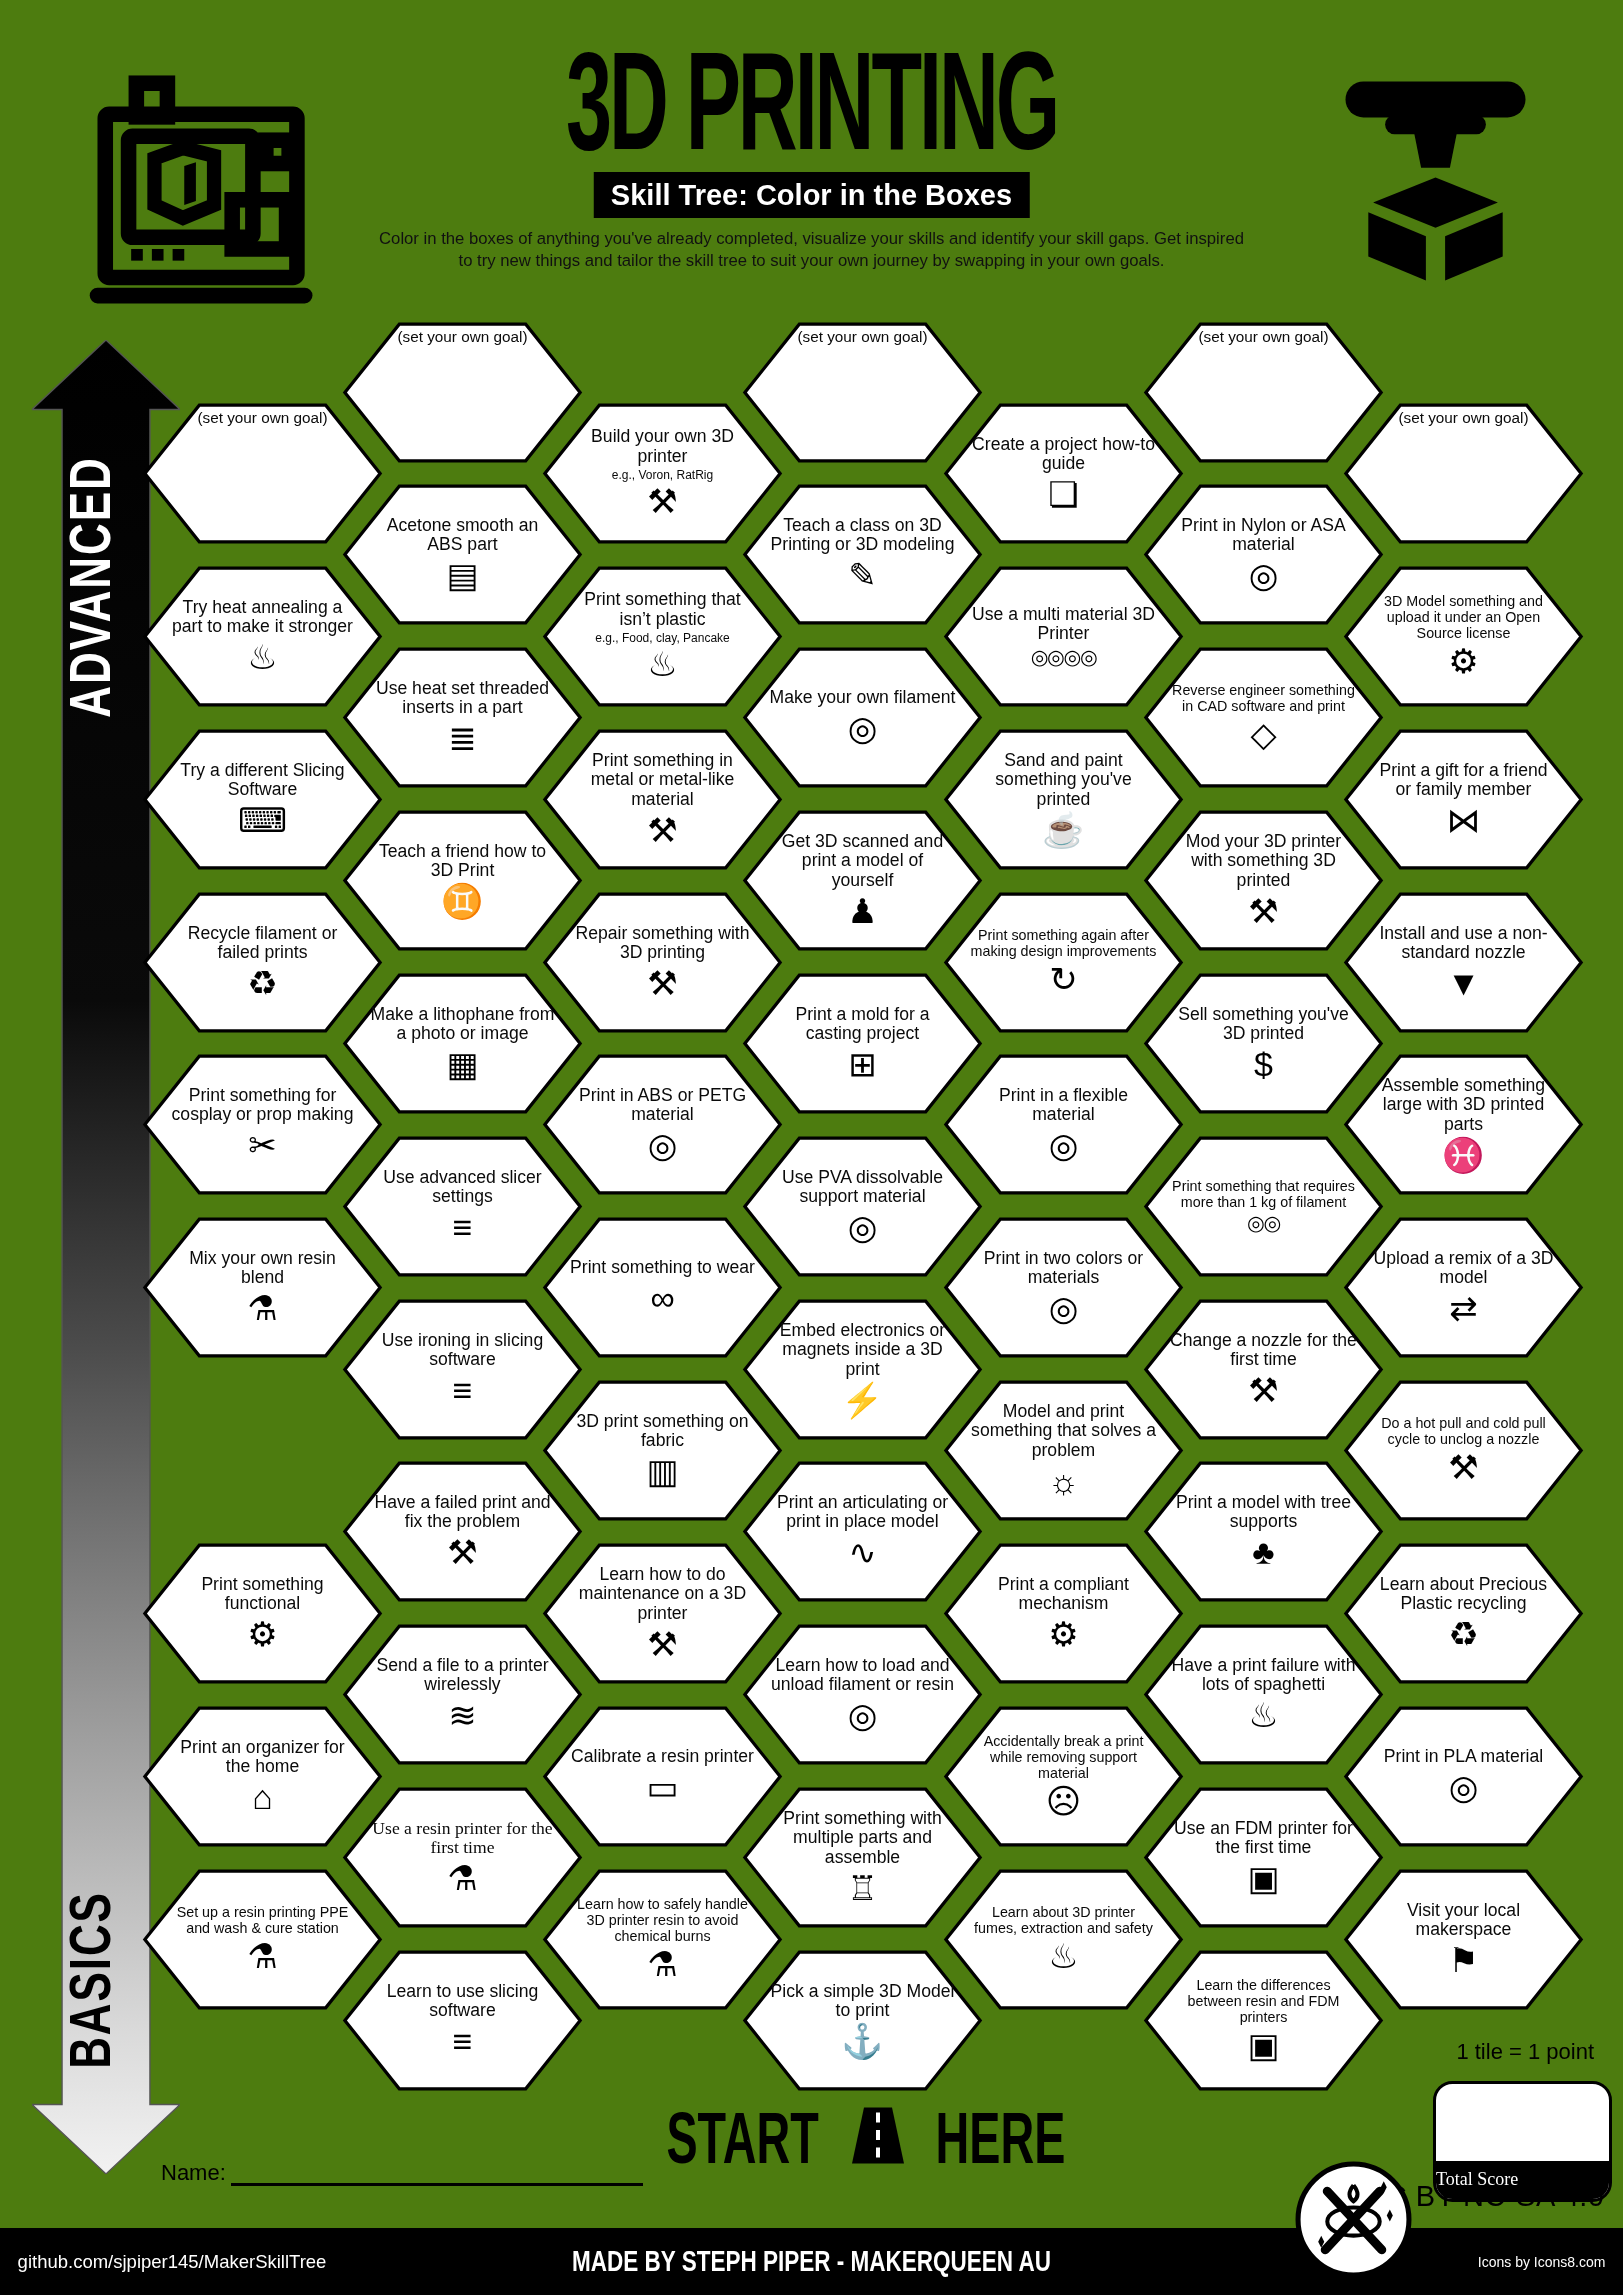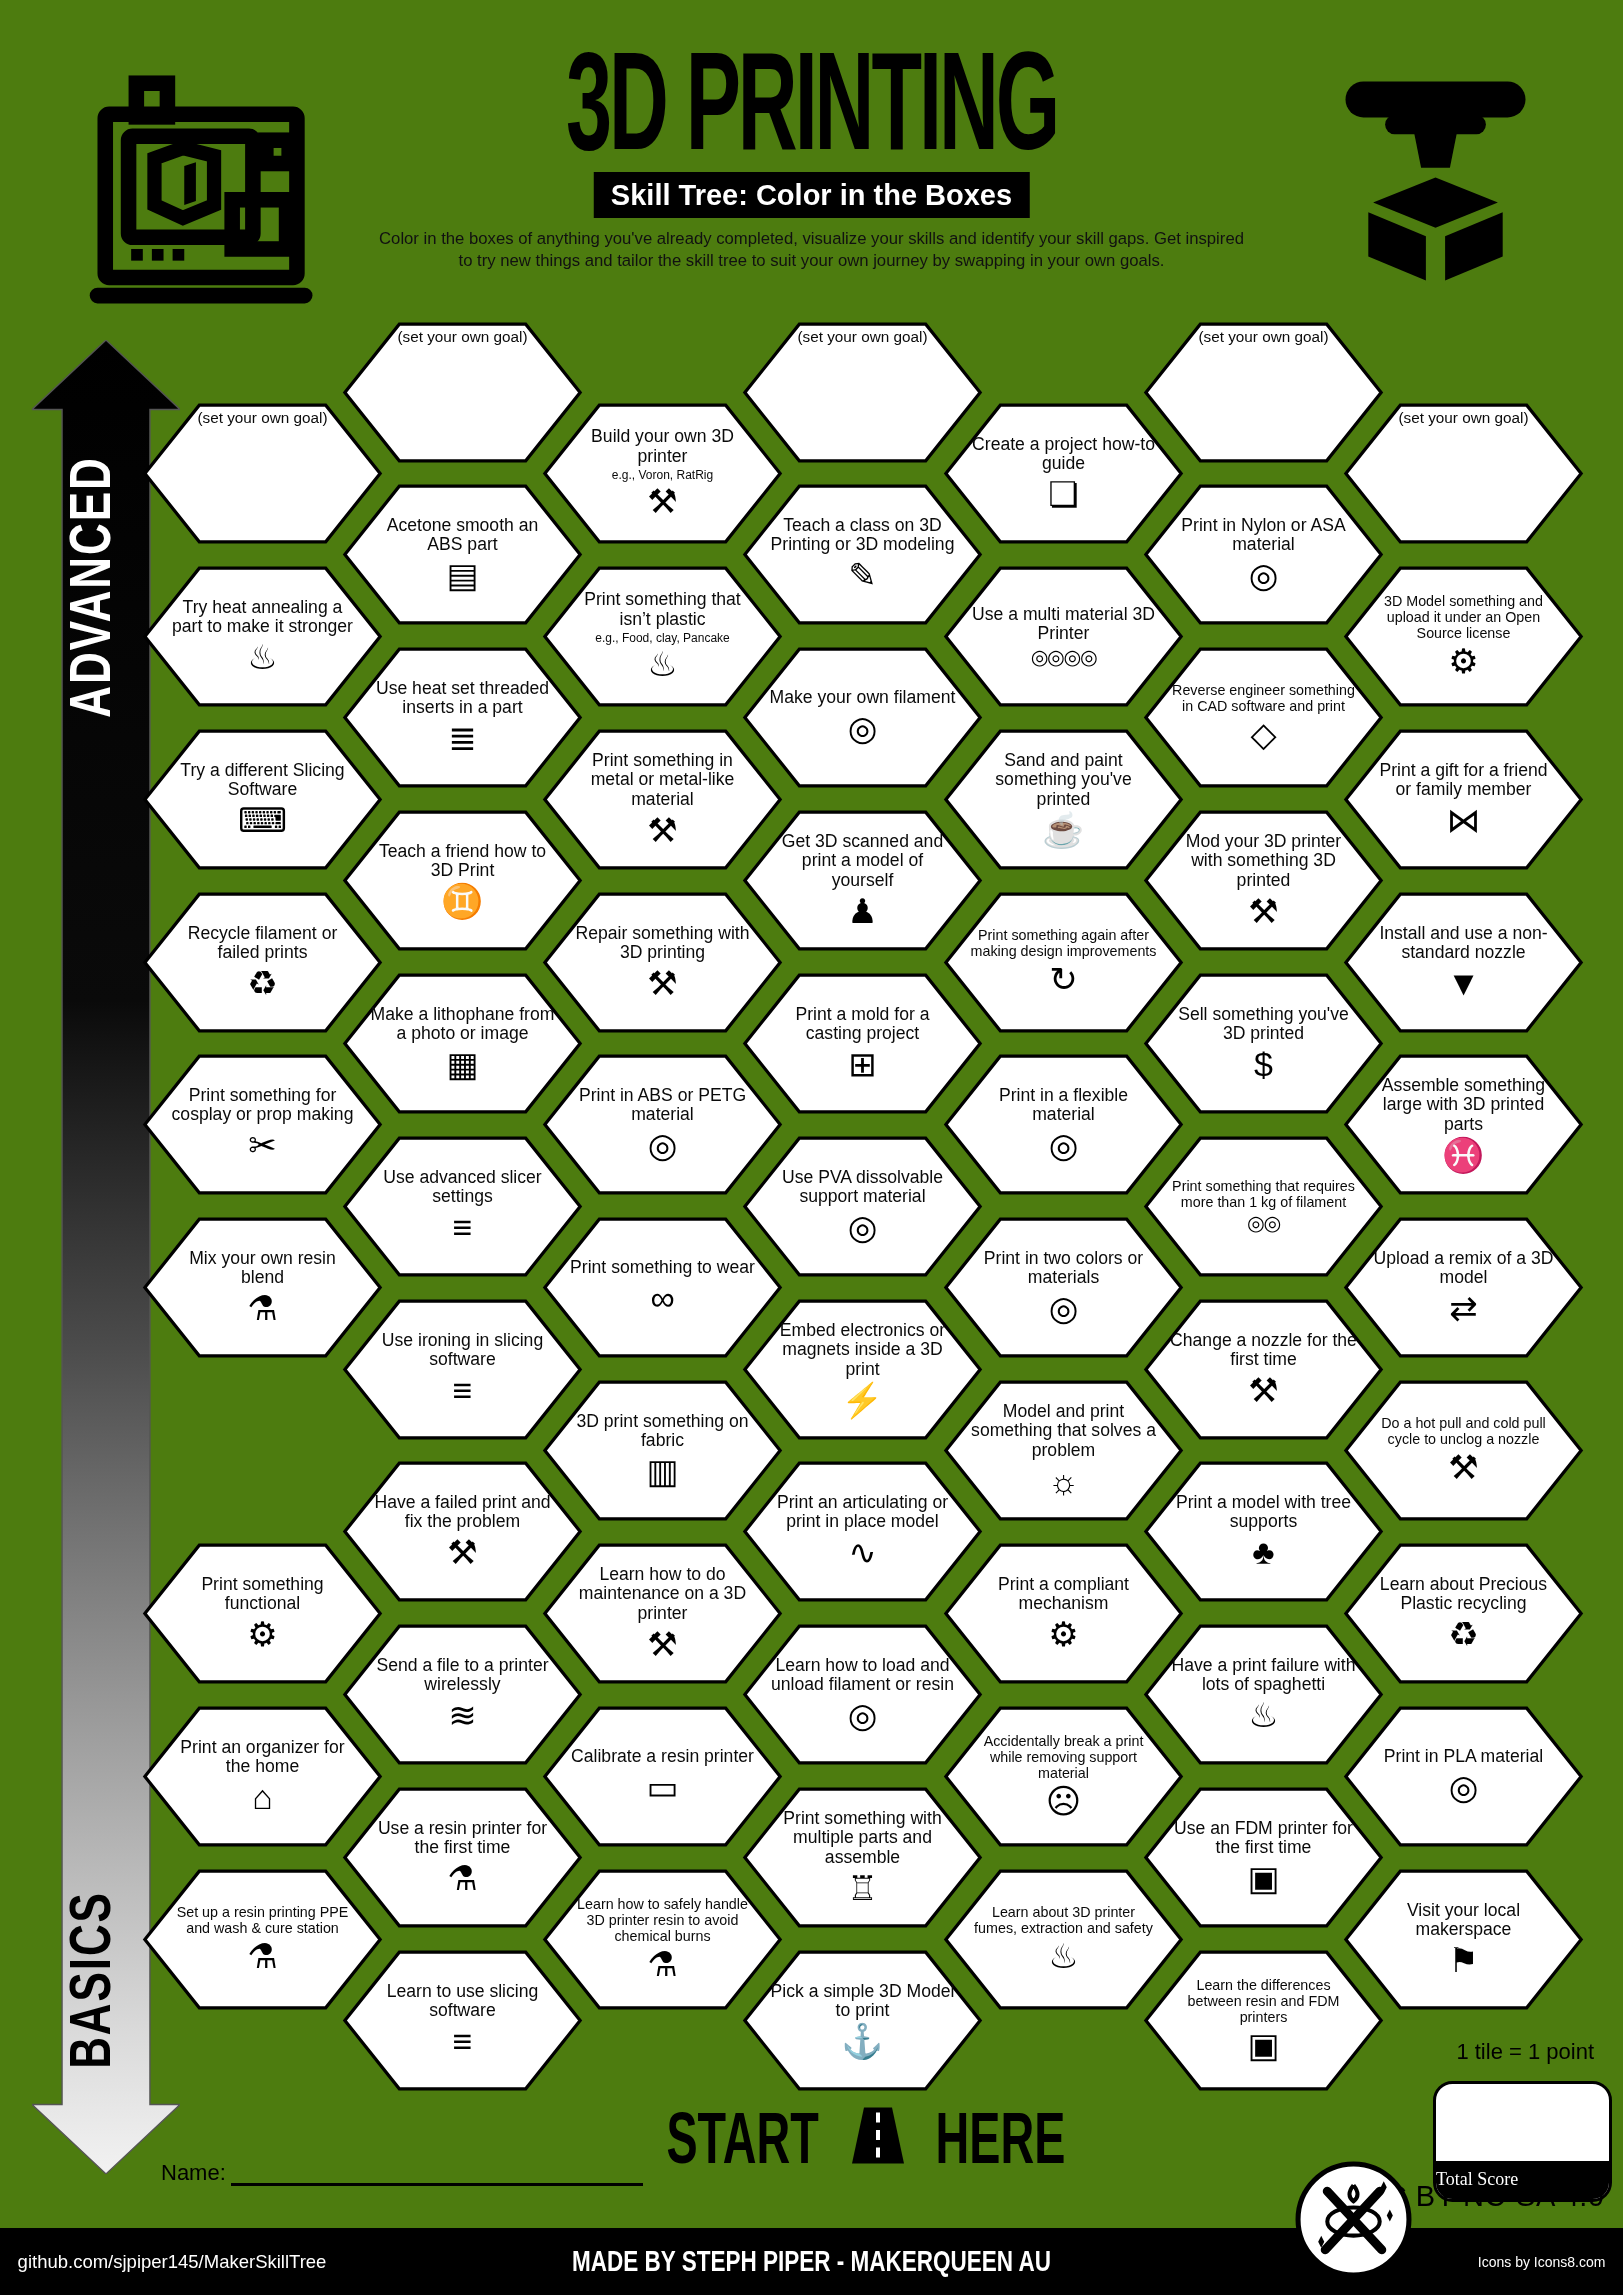--- a/index.html
+++ b/index.html
@@ -267,21 +267,21 @@
       </div>
       <div class="hex" style="left: 342px; top: 1623px;">
         <svg class="hexsvg" viewBox="0 0 520 310">
           <polygon points="5,155 123,7 397,7 515,155 397,303 123,303"></polygon>
         </svg>
         <div class="content">
           <div class="hex-label">Send a file to a printer wirelessly</div>
           <div class="hex-icon">≋</div>
         </div>
       </div>
-      <div class="hex" style="left: 342px; top: 1786px;">
+      <div class="hex" style="left: 342px; top: 1786px; font-family: Liberation Serif, serif;">
         <svg class="hexsvg" viewBox="0 0 520 310">
           <polygon points="5,155 123,7 397,7 515,155 397,303 123,303"></polygon>
         </svg>
         <div class="content">
           <div class="hex-label">Use a resin printer for the first time</div>
           <div class="hex-icon">⚗</div>
         </div>
       </div>
       <div class="hex" style="left: 342px; top: 1949px;">
         <svg class="hexsvg" viewBox="0 0 520 310">

